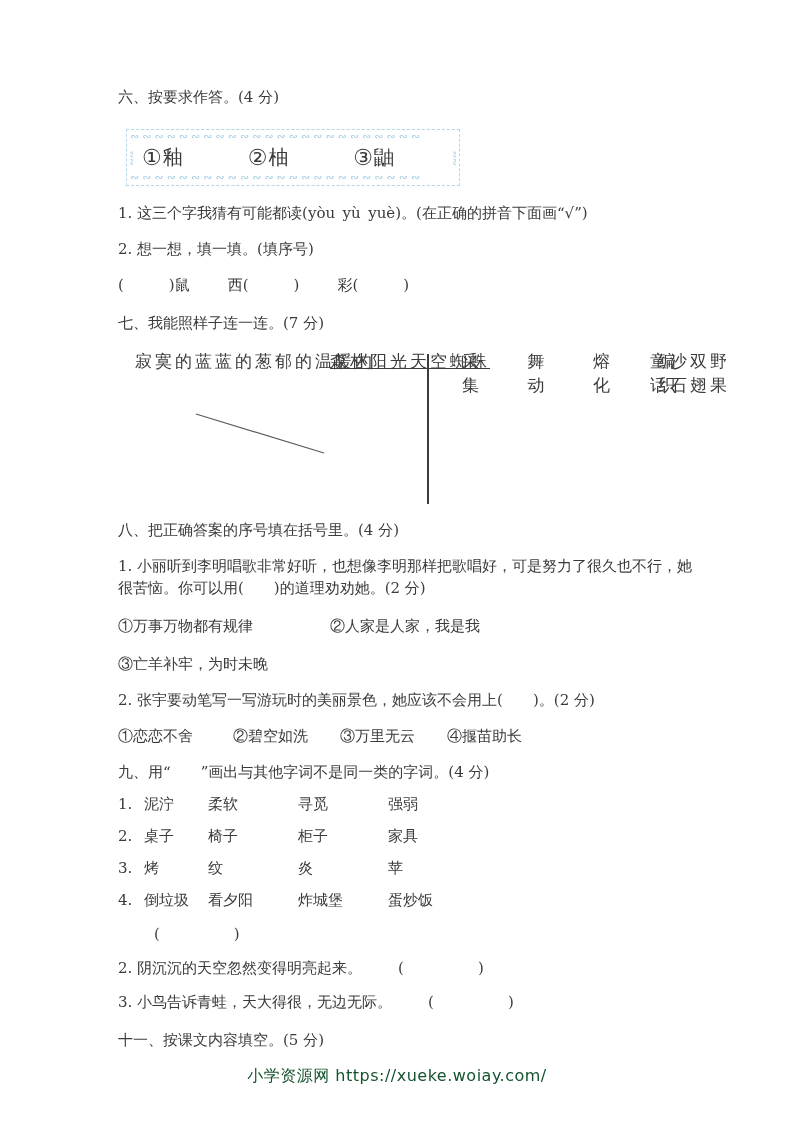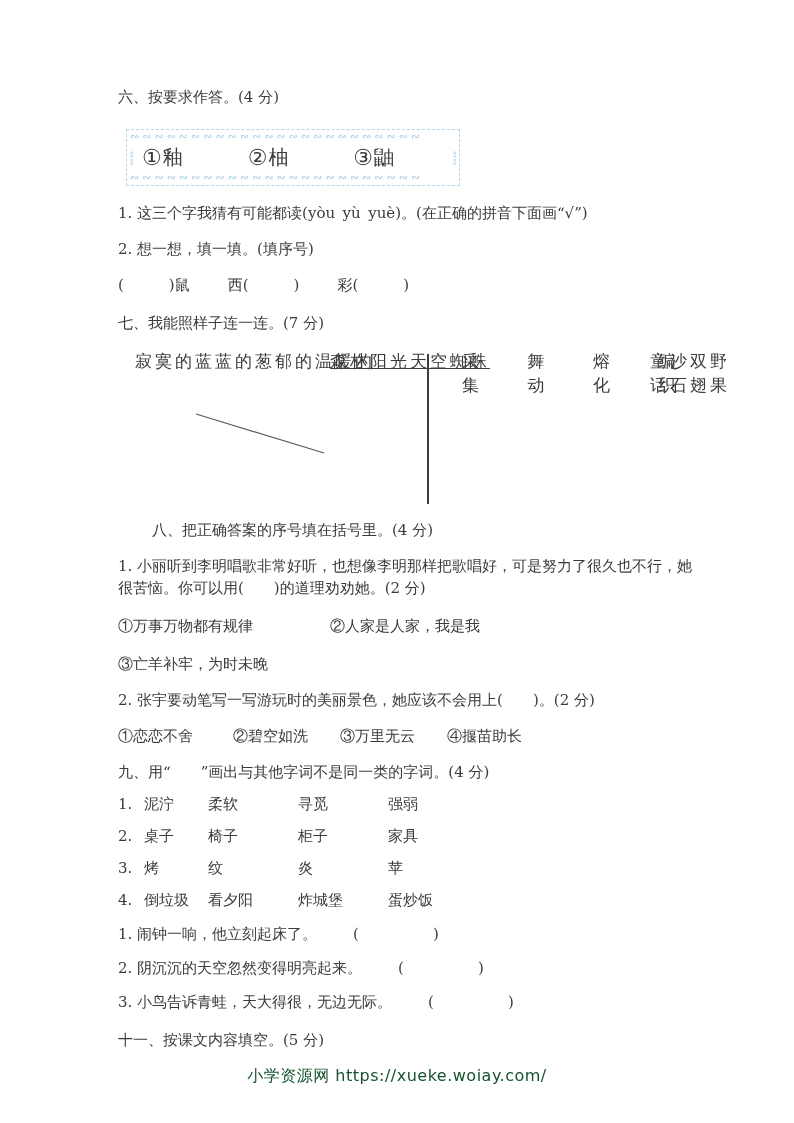--- a/index.html
+++ b/index.html
@@ -70,21 +70,21 @@
   .pblank { margin-left:36px; white-space:pre; }
   .pblank .gap { display:inline-block; width:74px; }
 
   .footer {
     position:absolute; top:1066px; left:0; width:100%; text-align:center;
     color:#14532d; font-size:16px; letter-spacing:0.5px;
     font-family:"DejaVu Sans","Liberation Sans",sans-serif;
   }
   .mt16 { margin-top:16px; }
   .mt14 { margin-top:14px; }
-  .mt12 { margin-top:12px;margin-left:34px; }
+  .mt12 { margin-top:12px; }
 </style>
 </head>
 <body>
 
 <div class="page">
   <div class="content">
 
     <div class="sec-title">六、按要求作答。(4 分)</div>
 
     <div class="deco-box">
@@ -189,21 +189,20 @@
     </div>
     <div class="wrow">
       <span class="wn">4.</span>
       <span class="wd wd1">倒垃圾</span>
       <span class="wd wd2">看夕阳</span>
       <span class="wd wd3">炸城堡</span>
       <span class="wd">蛋炒饭</span>
     </div>
 
     <div class="titem">
-      <span>1. 闹钟一响，他立刻起床了。</span>
       <span class="pblank"><span>(</span><span class="gap"></span><span>)</span></span>
     </div>
     <div class="titem">
       <span>2. 阴沉沉的天空忽然变得明亮起来。</span>
       <span class="pblank"><span>(</span><span class="gap"></span><span>)</span></span>
     </div>
     <div class="titem">
       <span>3. 小鸟告诉青蛙，天大得很，无边无际。</span>
       <span class="pblank"><span>(</span><span class="gap"></span><span>)</span></span>
     </div>

